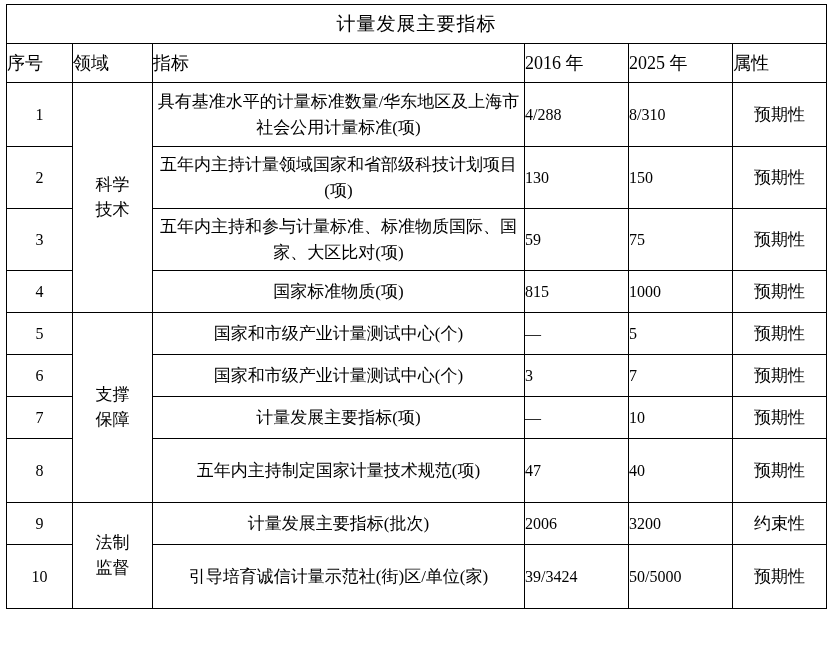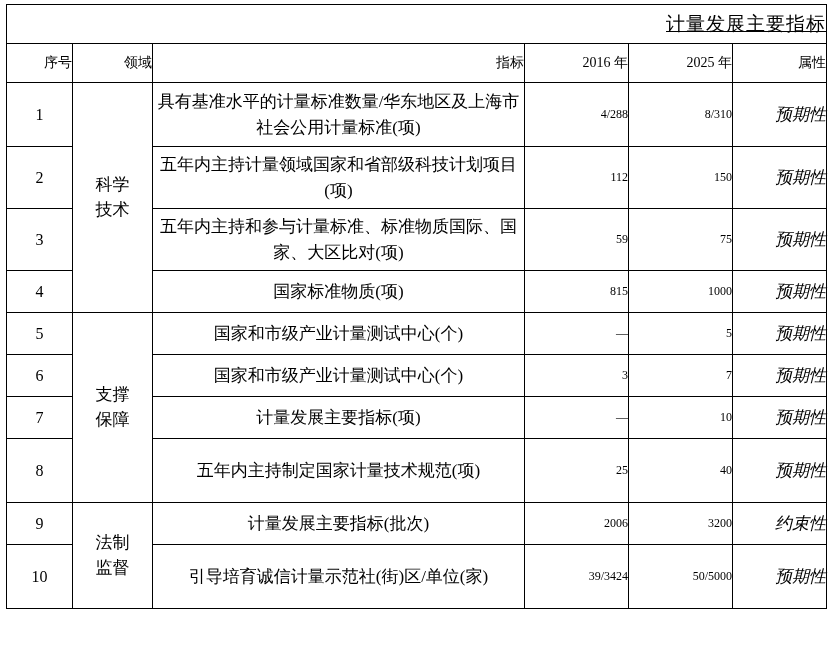--- a/index.html
+++ b/index.html
@@ -27,30 +27,29 @@
     margin: 0 auto;
     table-layout: fixed;
   }
   table.metrics td, table.metrics th {
     border: 1px solid #000000;
     padding: 0;
     font-weight: normal;
     vertical-align: middle;
   }
   .title-cell {
-    text-align: right;
+    text-align: center;
     font-size: 19px;
     font-weight: bold;
     height: 38px;
     letter-spacing: 1px;
-    text-decoration: underline;
   }
   .head-cell {
-    text-align: right;
-    font-size: 14px;
+    text-align: left;
+    font-size: 18px;
     font-weight: bold;
     height: 38px;
   }
   .col-no { width: 66px; }
   .col-area { width: 80px; }
   .col-ind { width: 372px; }
   .col-y1 { width: 104px; }
   .col-y2 { width: 104px; }
   .col-attr { width: 94px; }
 
@@ -64,27 +63,26 @@
     line-height: 1.45;
     margin-top: 15px;
   }
   .cell-ind {
     text-align: center;
     font-size: 17px;
     line-height: 1.5;
     padding: 6px 8px 6px 8px;
   }
   .cell-val {
-    text-align: right;
-    font-size: 12px;
+    text-align: left;
+    font-size: 16px;
   }
   .cell-attr {
-    text-align: right;
+    text-align: center;
     font-size: 17px;
-    font-style: italic;
   }
   .r-tall { height: 64px; }
   .r-mid { height: 62px; }
   .r-short { height: 42px; }
 </style>
 </head>
 <body>
 
 <div class="page">
   <table class="metrics">
@@ -117,21 +115,21 @@
         </td>
         <td class="cell-ind">具有基准水平的计量标准数量/华东地区及上海市社会公用计量标准(项)</td>
         <td class="cell-val">4/288</td>
         <td class="cell-val">8/310</td>
         <td class="cell-attr">预期性</td>
       </tr>
 
       <tr class="r-mid">
         <td class="cell-no">2</td>
         <td class="cell-ind">五年内主持计量领域国家和省部级科技计划项目(项)</td>
-        <td class="cell-val">112</td>
+        <td class="cell-val">130</td>
         <td class="cell-val">150</td>
         <td class="cell-attr">预期性</td>
       </tr>
 
       <tr class="r-mid">
         <td class="cell-no">3</td>
         <td class="cell-ind">五年内主持和参与计量标准、标准物质国际、国家、大区比对(项)</td>
         <td class="cell-val">59</td>
         <td class="cell-val">75</td>
         <td class="cell-attr">预期性</td>
@@ -169,21 +167,21 @@
         <td class="cell-no">7</td>
         <td class="cell-ind">计量发展主要指标(项)</td>
         <td class="cell-val">—</td>
         <td class="cell-val">10</td>
         <td class="cell-attr">预期性</td>
       </tr>
 
       <tr class="r-tall">
         <td class="cell-no">8</td>
         <td class="cell-ind">五年内主持制定国家计量技术规范(项)</td>
-        <td class="cell-val">25</td>
+        <td class="cell-val">47</td>
         <td class="cell-val">40</td>
         <td class="cell-attr">预期性</td>
       </tr>
 
       <tr class="r-short">
         <td class="cell-no">9</td>
         <td class="cell-area" rowspan="2">
           <div>法制</div>
           <div>监督</div>
         </td>

